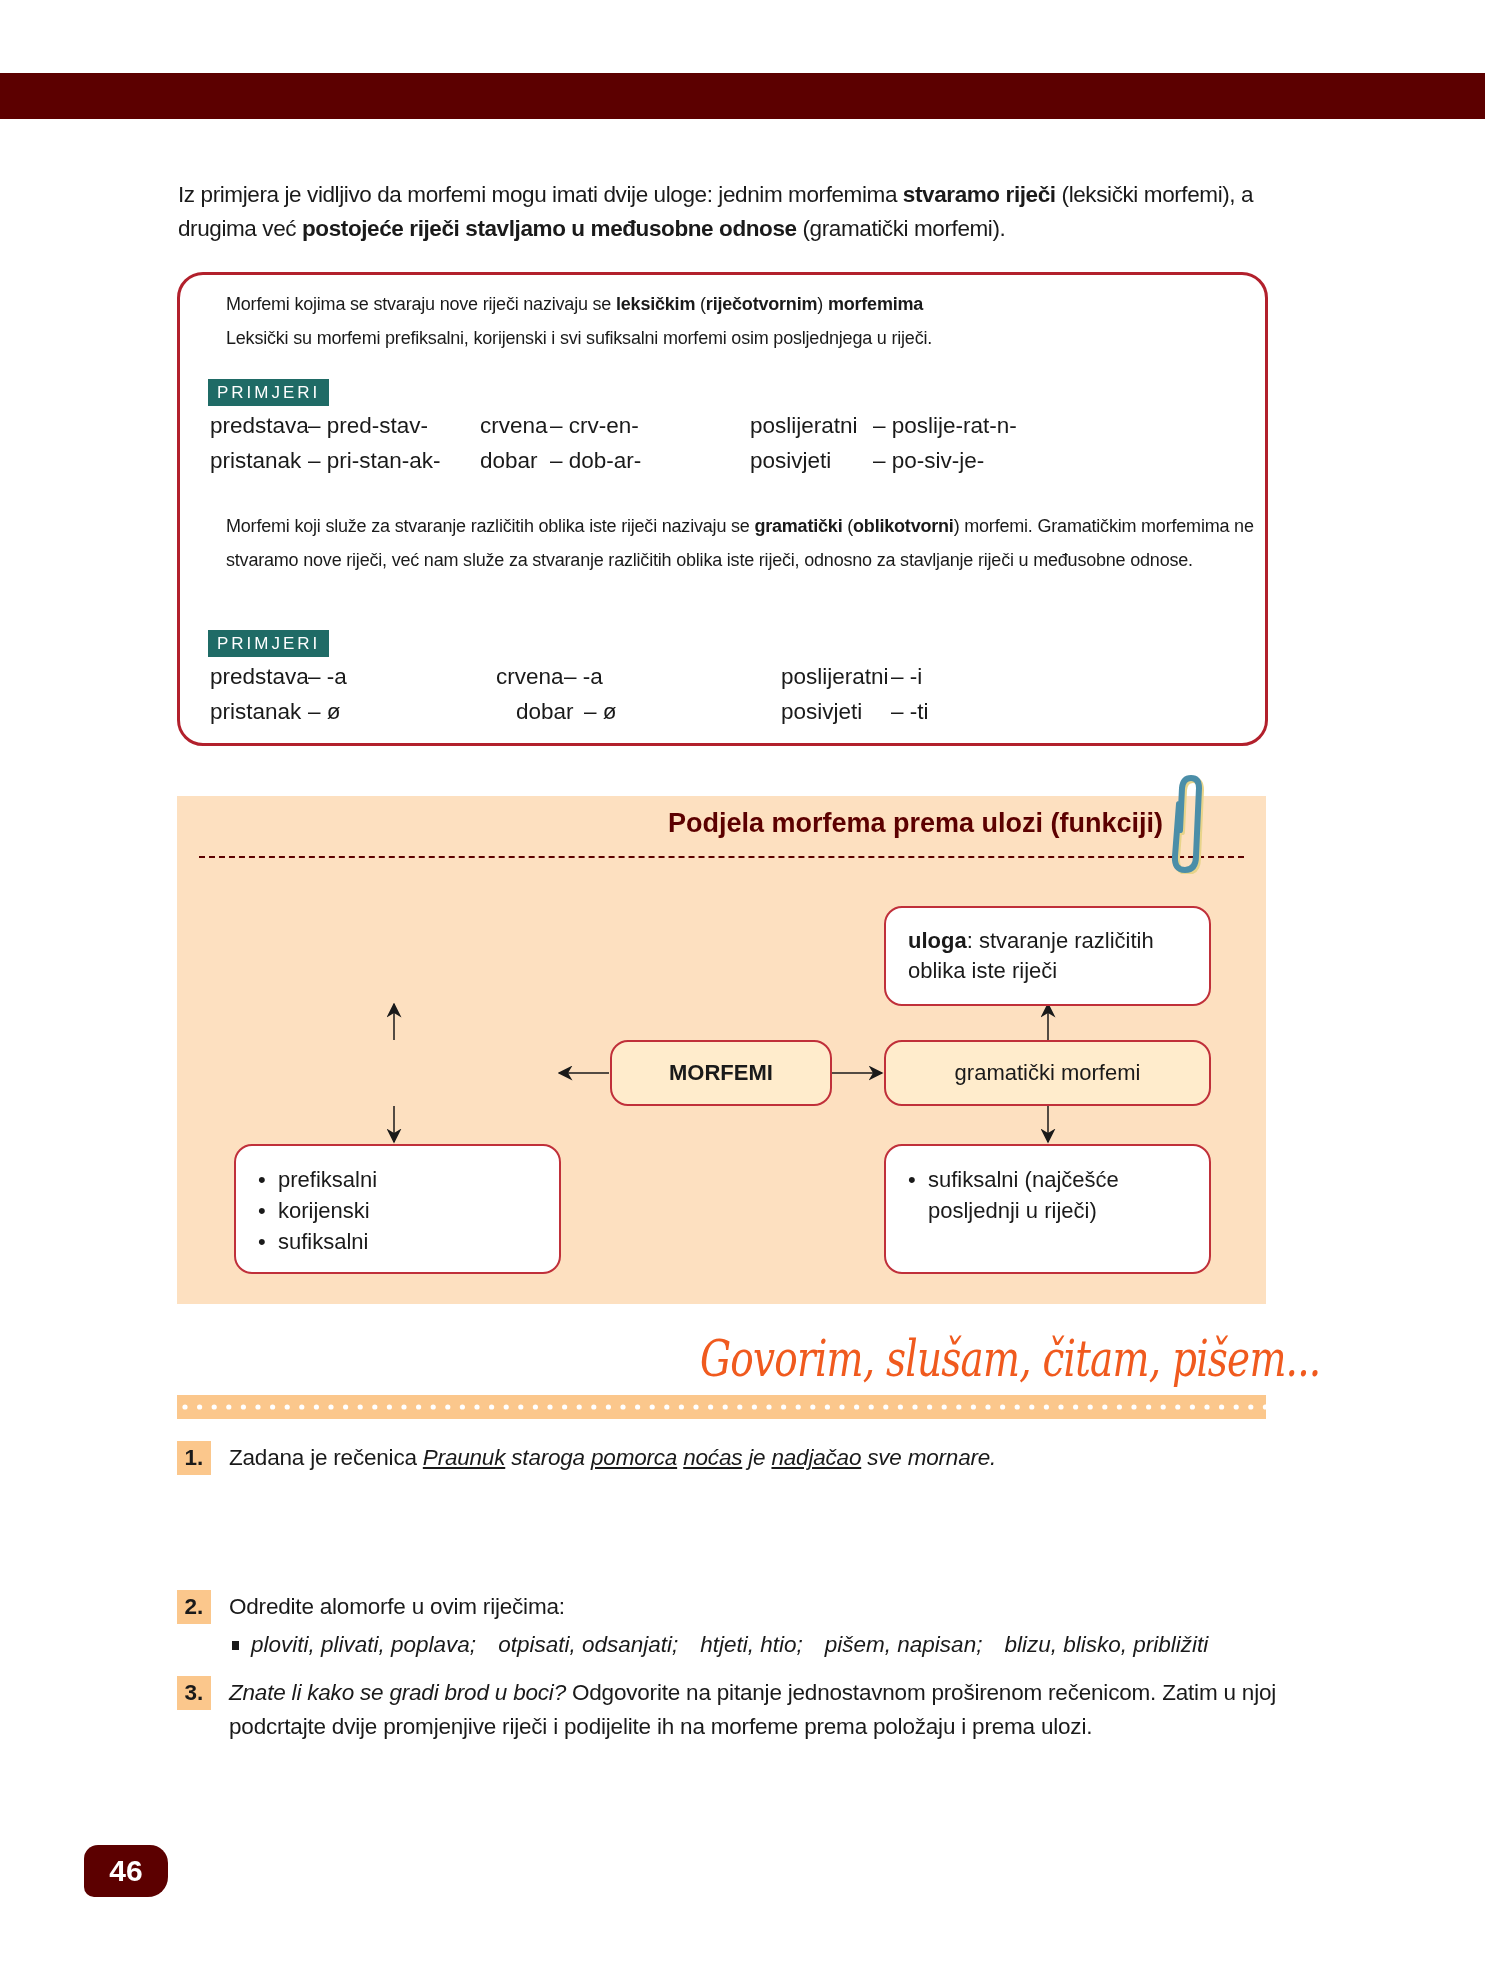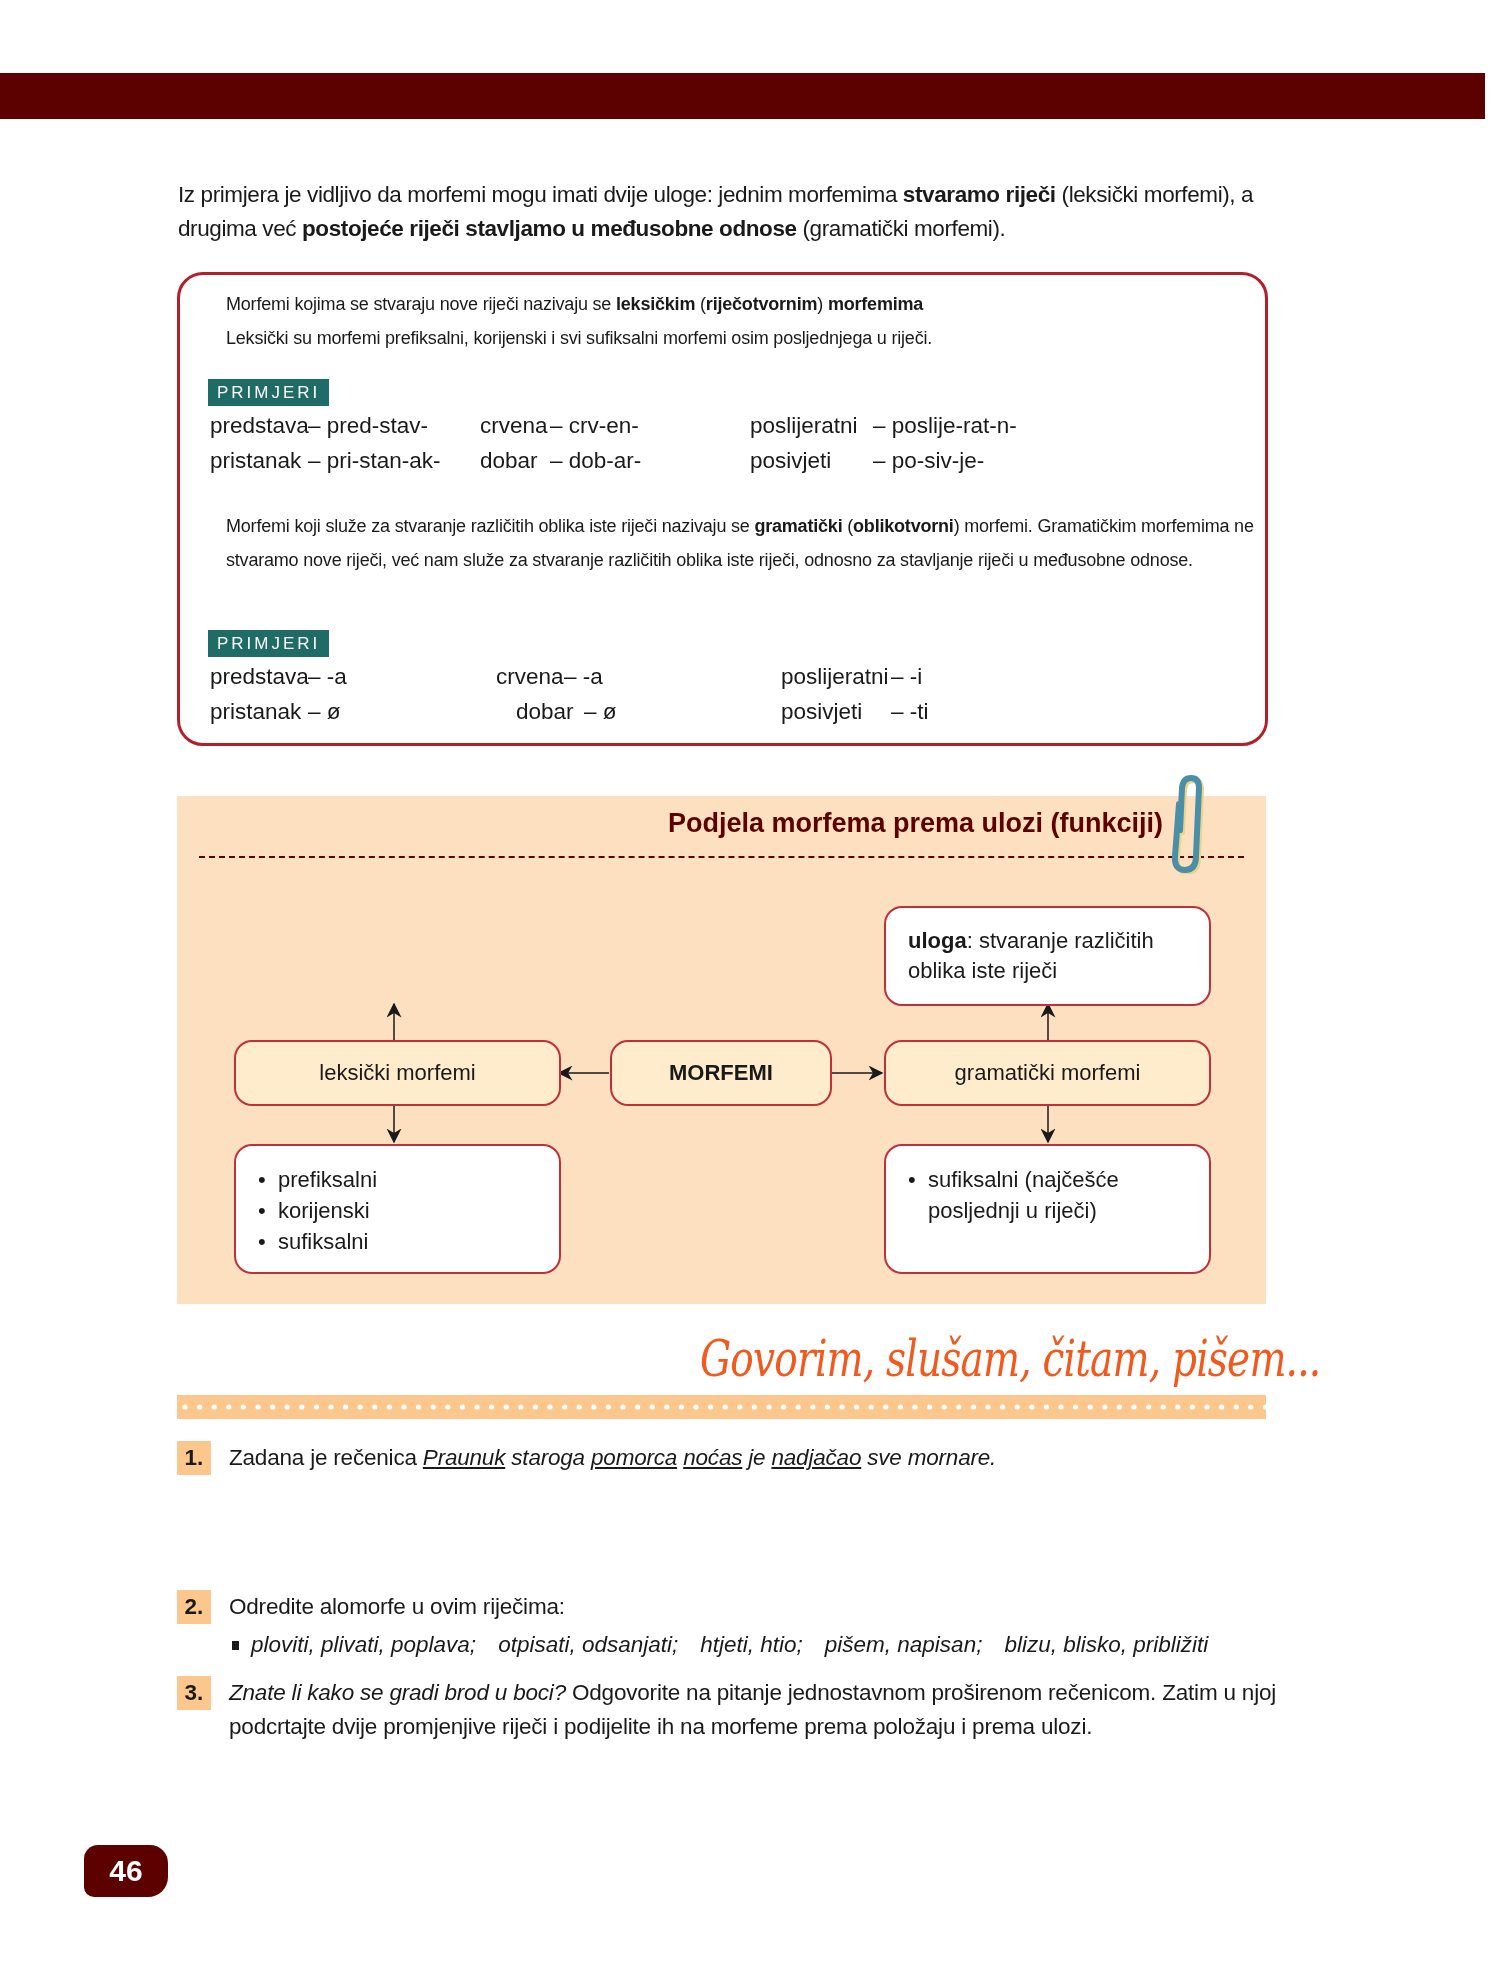--- a/index.html
+++ b/index.html
@@ -134,21 +134,20 @@
       </marker>
     </defs>
     <line x1="217" y1="244" x2="217" y2="208" stroke="#1a1a1a" stroke-width="1.5" marker-end="url(#ah)"></line>
     <line x1="217" y1="310" x2="217" y2="346" stroke="#1a1a1a" stroke-width="1.5" marker-end="url(#ah)"></line>
     <line x1="432" y1="277" x2="382" y2="277" stroke="#1a1a1a" stroke-width="1.5" marker-end="url(#ah)"></line>
     <line x1="655" y1="277" x2="705" y2="277" stroke="#1a1a1a" stroke-width="1.5" marker-end="url(#ah)"></line>
     <line x1="871" y1="244" x2="871" y2="208" stroke="#1a1a1a" stroke-width="1.5" marker-end="url(#ah)"></line>
     <line x1="871" y1="310" x2="871" y2="346" stroke="#1a1a1a" stroke-width="1.5" marker-end="url(#ah)"></line>
   </svg>
 
-  <div class="node cream" style="left:57px; top:244px; width:327px; height:66px;">leksički morfemi</div>
   <div class="node white" style="left:57px; top:348px; width:327px; height:130px;">
     <div class="bullets" id="left-items">
         <div>prefiksalni</div>
         <div>korijenski</div>
         <div>sufiksalni</div>
       </div>
   </div>
 
   <div class="node cream center" style="left:433px; top:244px; width:222px; height:66px;">MORFEMI</div>
 

